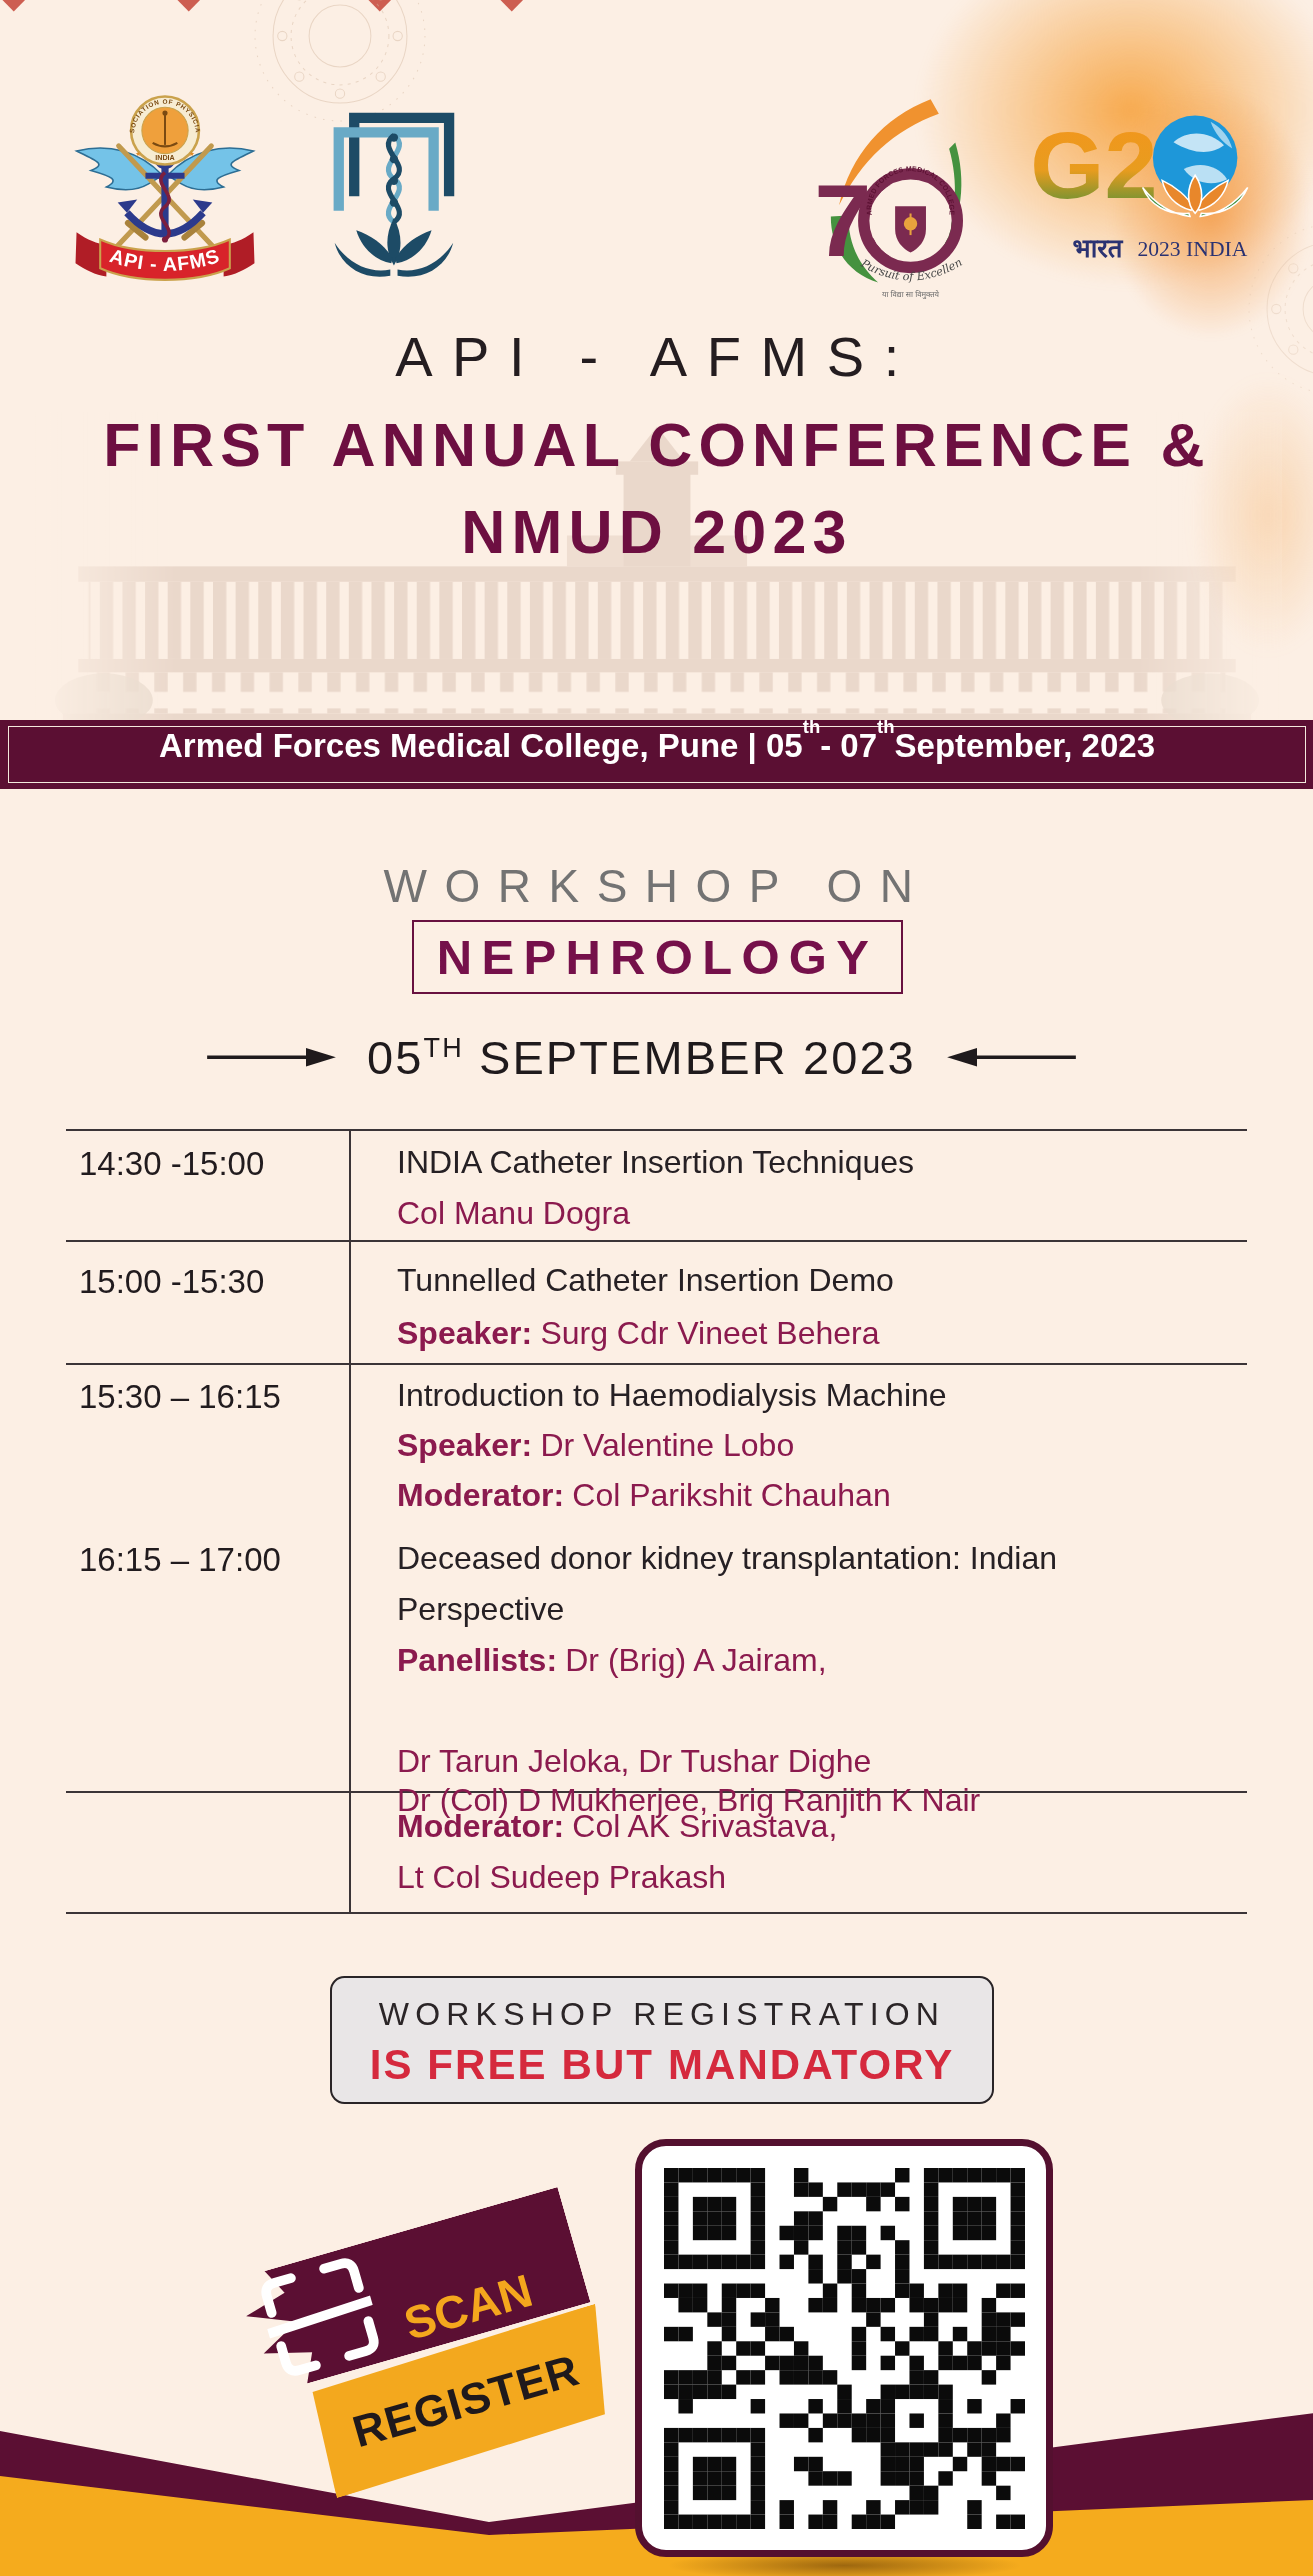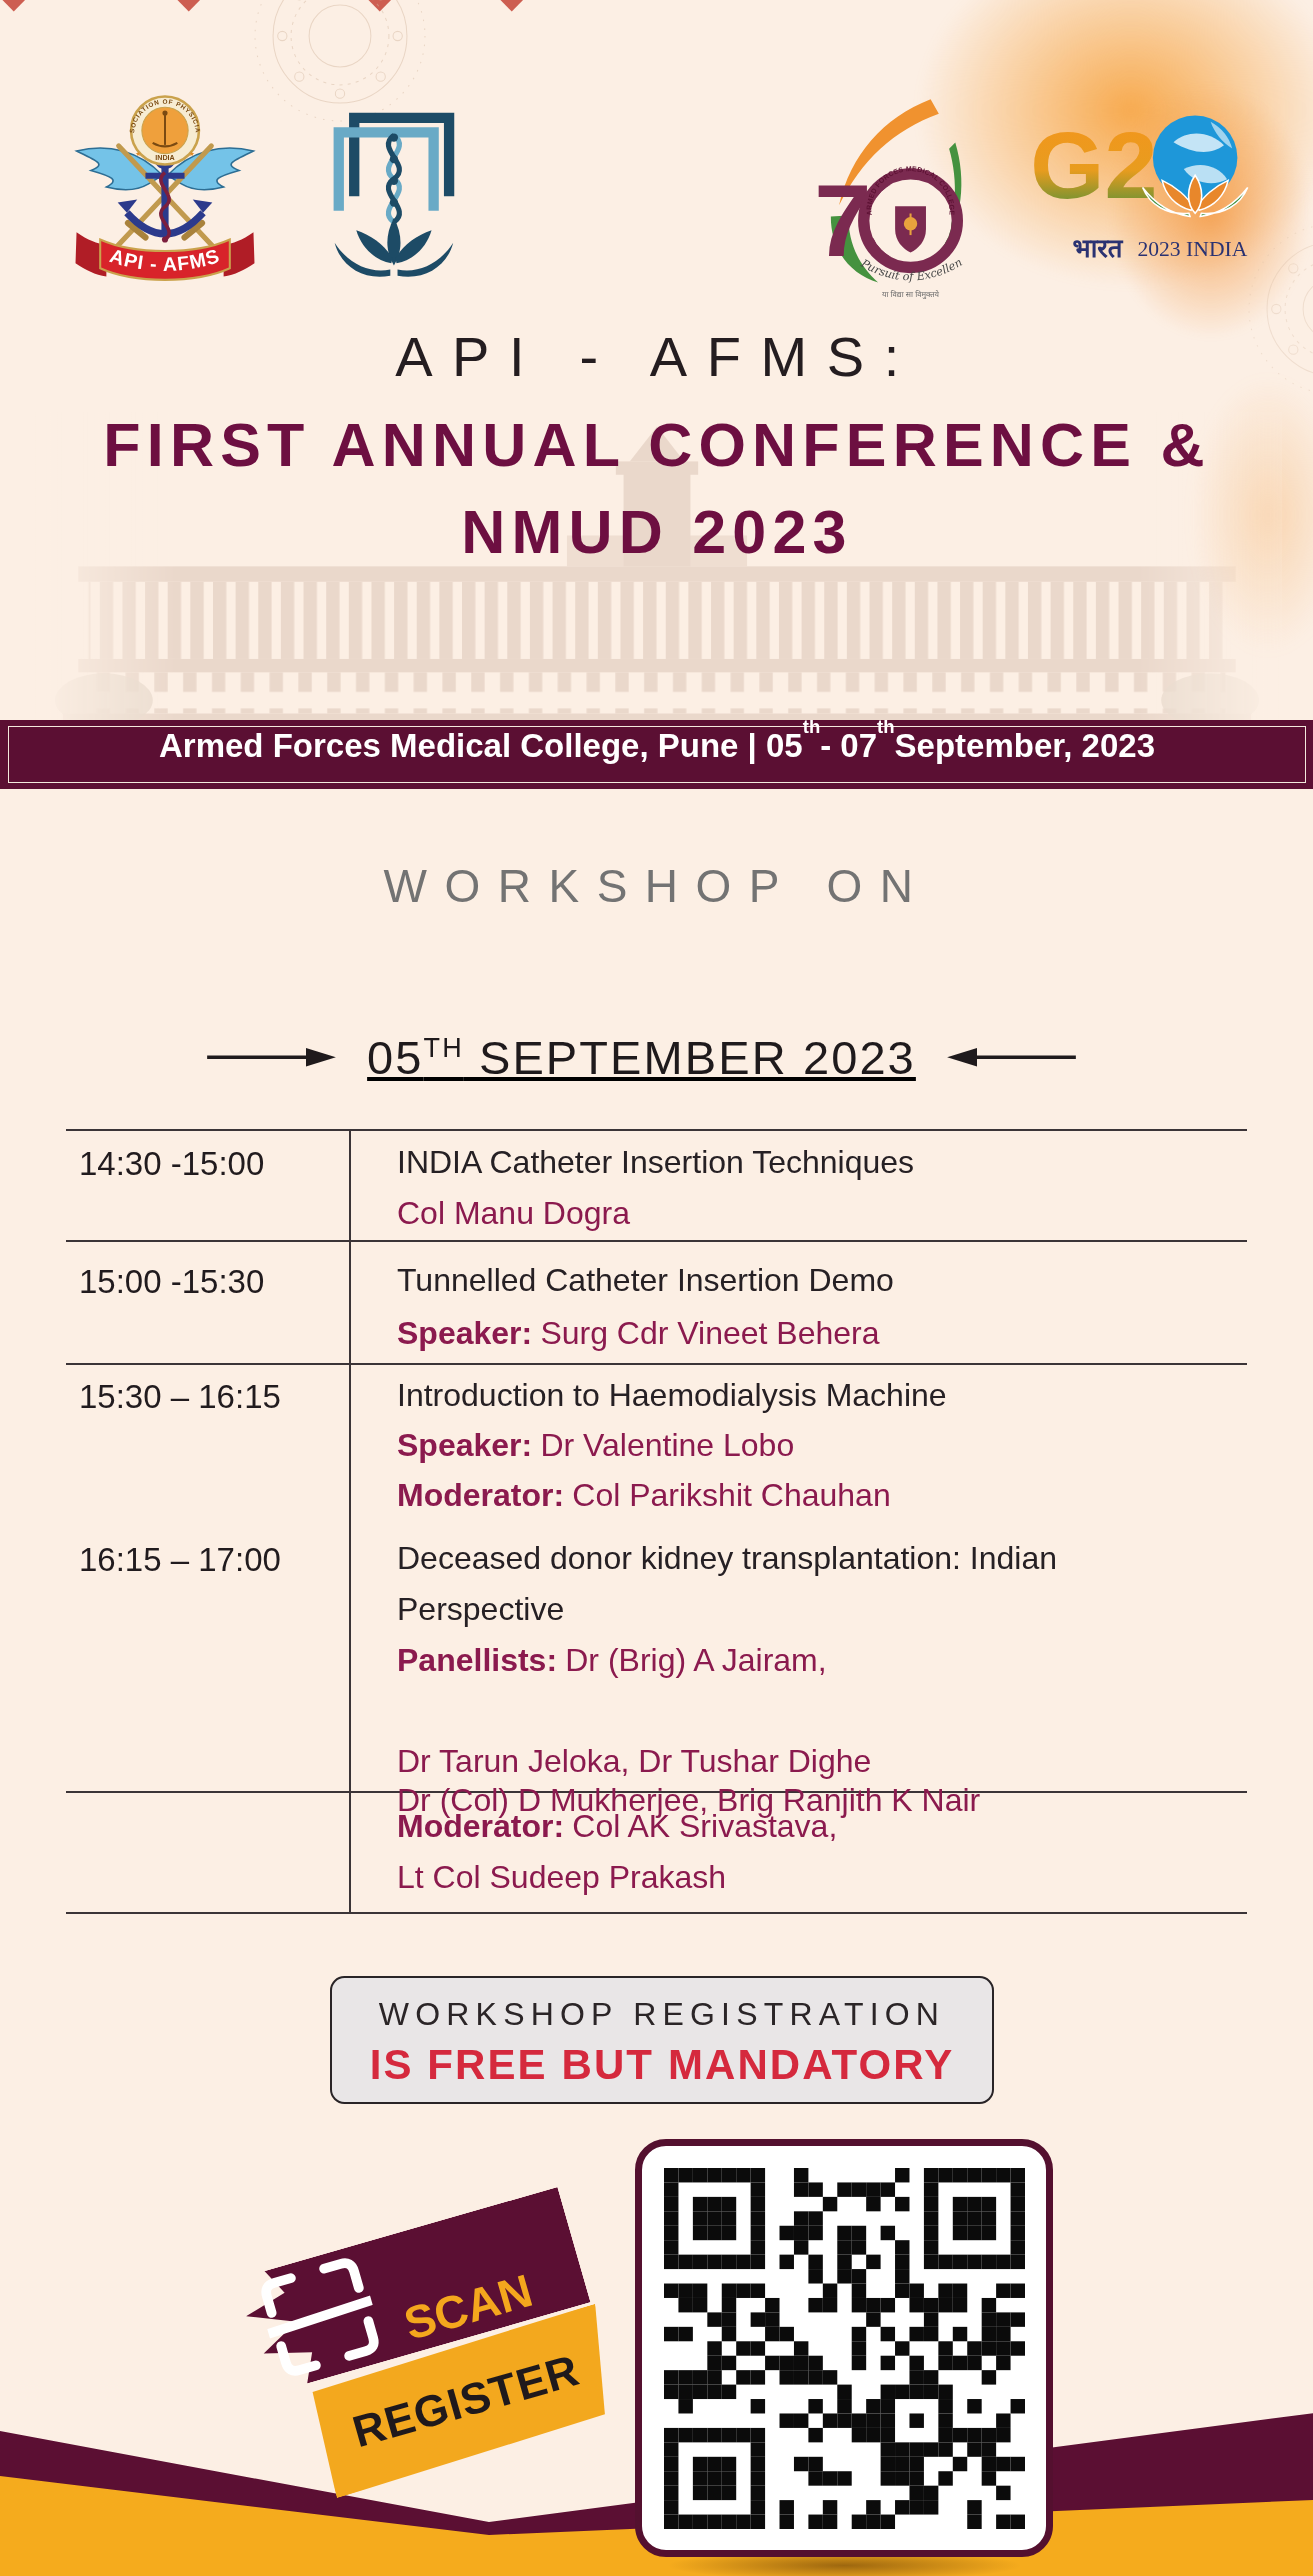--- a/index.html
+++ b/index.html
@@ -20,21 +20,21 @@
   .banner{left:0;top:720px;width:1314px;height:69px;background:#5b0f33;}
   .banner-inner{position:absolute;left:8.2px;right:8.2px;top:6.2px;bottom:6.2px;border:1.5px solid #f3e9dd;
     display:flex;justify-content:center;color:#ffffff;font-size:33px;font-weight:700;white-space:nowrap;}
   .banner-inner sup{font-size:18.5px;vertical-align:super;line-height:0;}
 
   
   .eyebrow{font-size:46px;font-weight:500;letter-spacing:17.5px;color:#737373;}
   .neph-box{left:412px;top:920px;width:487px;height:70px;border:2.6px solid #681140;
     display:flex;align-items:center;justify-content:center;}
   .neph-text{font-size:49px;font-weight:800;letter-spacing:9.3px;color:#75104a;}
-  .date-row{left:0;top:1030px;width:1283px;display:flex;align-items:center;justify-content:center;gap:31px;text-decoration:underline;}
+  .date-row{left:0;top:1030px;width:1283px;display:flex;align-items:center;justify-content:center;gap:31px;}
   .date-text{font-size:47px;font-weight:500;letter-spacing:2.1px;color:#1f1a1c;white-space:nowrap;}
   .date-text sup{font-size:27px;vertical-align:super;line-height:0;}
 
   
   .hline{position:absolute;left:66px;width:1181px;height:2.1px;background:#3b3437;}
   .vline{position:absolute;left:349px;top:1129px;width:2.1px;height:785px;background:#3b3437;}
   .t-time{font-size:33px;font-weight:500;color:#211b1e;white-space:nowrap;}
   .t-dark{font-size:32px;font-weight:500;color:#262024;white-space:nowrap;}
   .t-mar{font-size:32px;font-weight:500;color:#8b1a4e;white-space:nowrap;}
   .lbl{font-weight:800;margin-right:8.2px;margin-top:44px;}
@@ -261,20 +261,23 @@
     <div class="banner-inner">
       <span>Armed Forces Medical College, Pune | 05</span>
         <sup>th</sup>
         <span> - 07</span>
         <sup>th</sup>
         <span> September, 2023</span>
     </div>
   </div>
 
   <div class="abs ctr eyebrow" style="top:859px">WORKSHOP ON</div>
+  <div class="abs neph-box">
+    <span class="neph-text">NEPHROLOGY</span>
+  </div>
   <div class="abs date-row">
     <svg width="129" height="20.6" viewBox="0 0 250 40">
       <line x1="0" y1="20" x2="196" y2="20" stroke="#1f1a1c" stroke-width="7"></line>
       <polygon points="192,2 250,20 192,38" fill="#1f1a1c"></polygon>
     </svg>
     <span class="date-text"><span>05</span><sup>TH</sup><span> SEPTEMBER 2023</span></span>
     <svg width="129" height="20.6" viewBox="0 0 250 40">
       <line x1="54" y1="20" x2="250" y2="20" stroke="#1f1a1c" stroke-width="7"></line>
       <polygon points="58,2 0,20 58,38" fill="#1f1a1c"></polygon>
     </svg>

